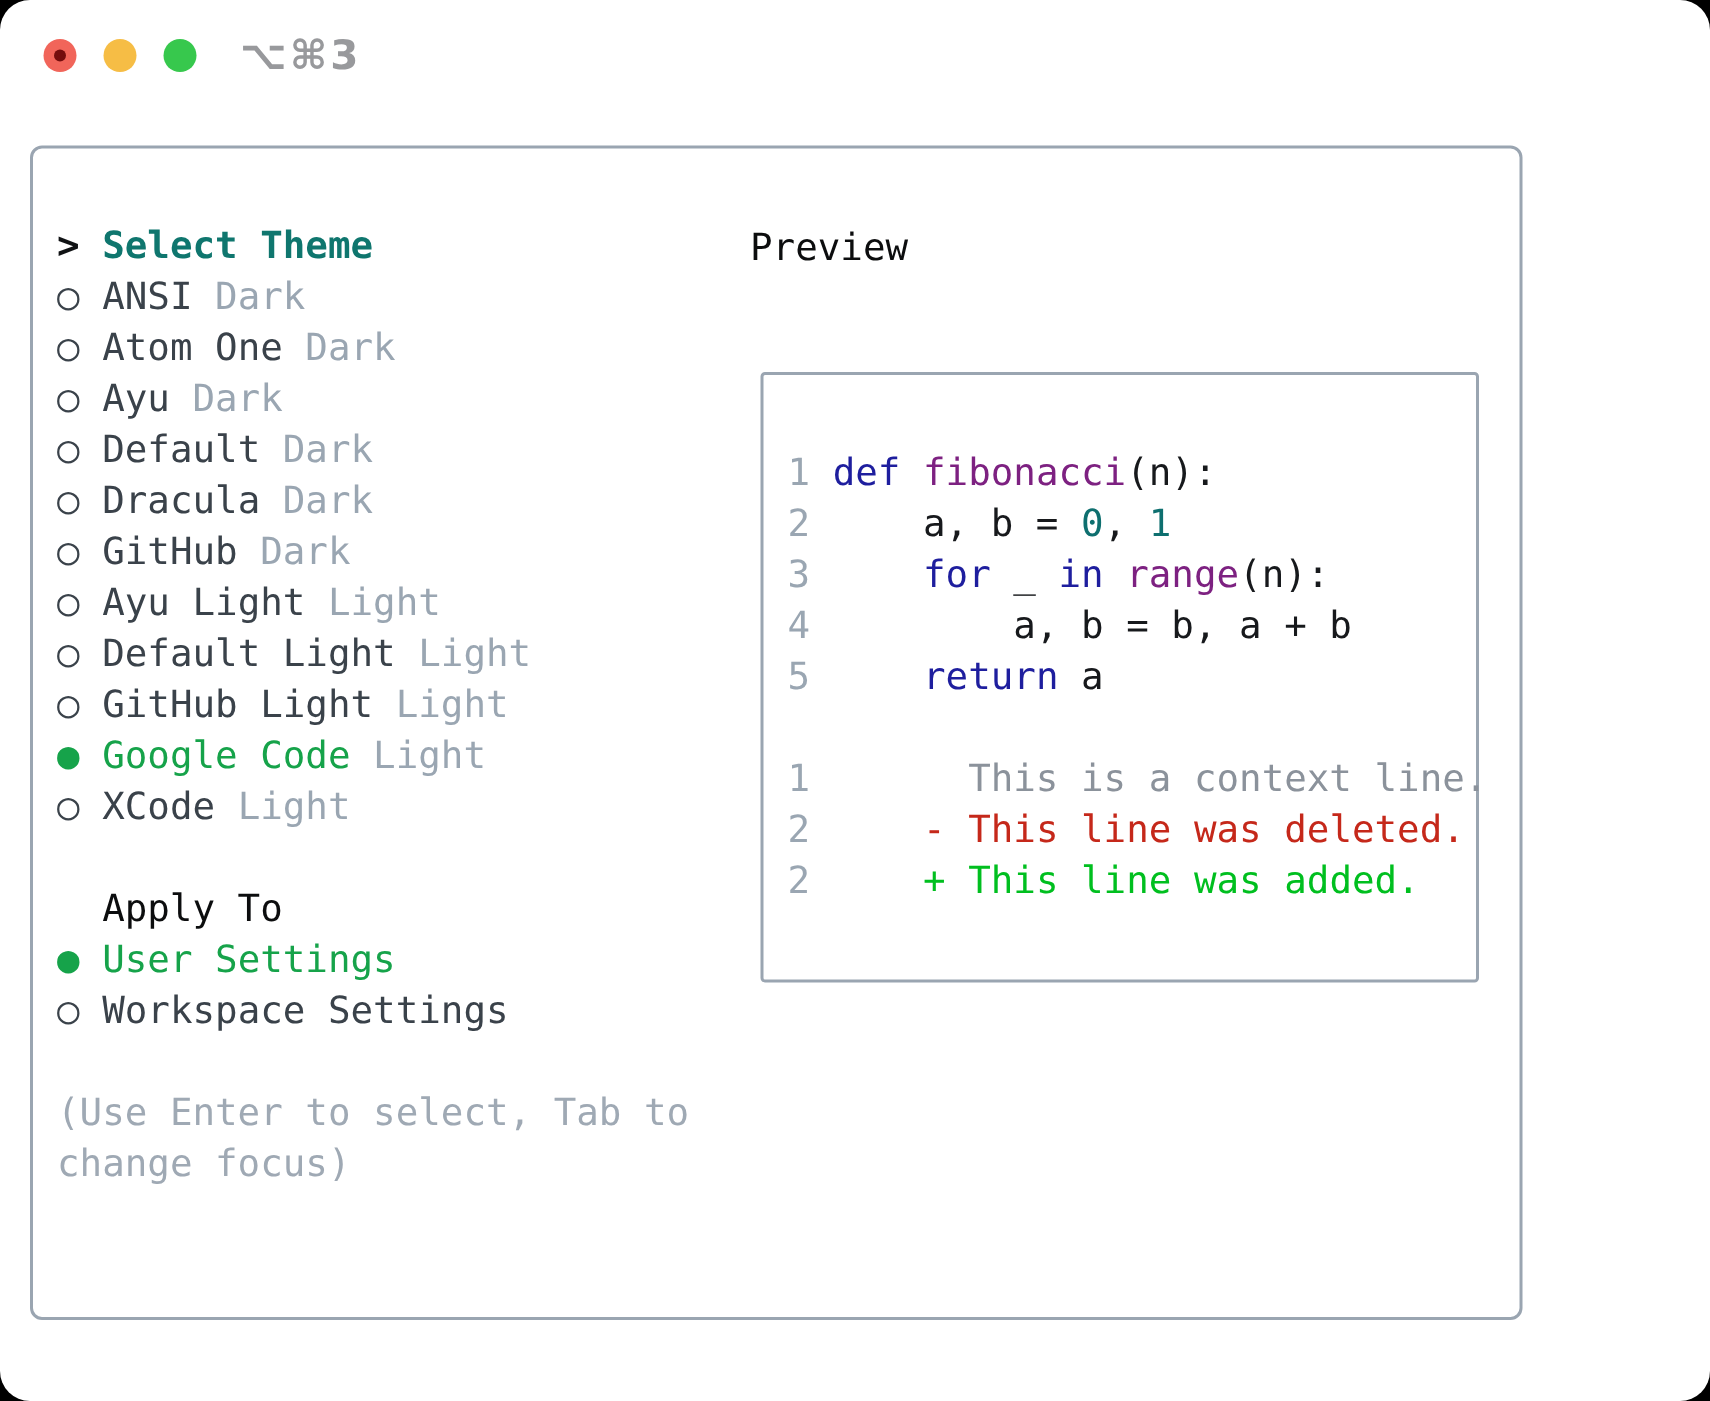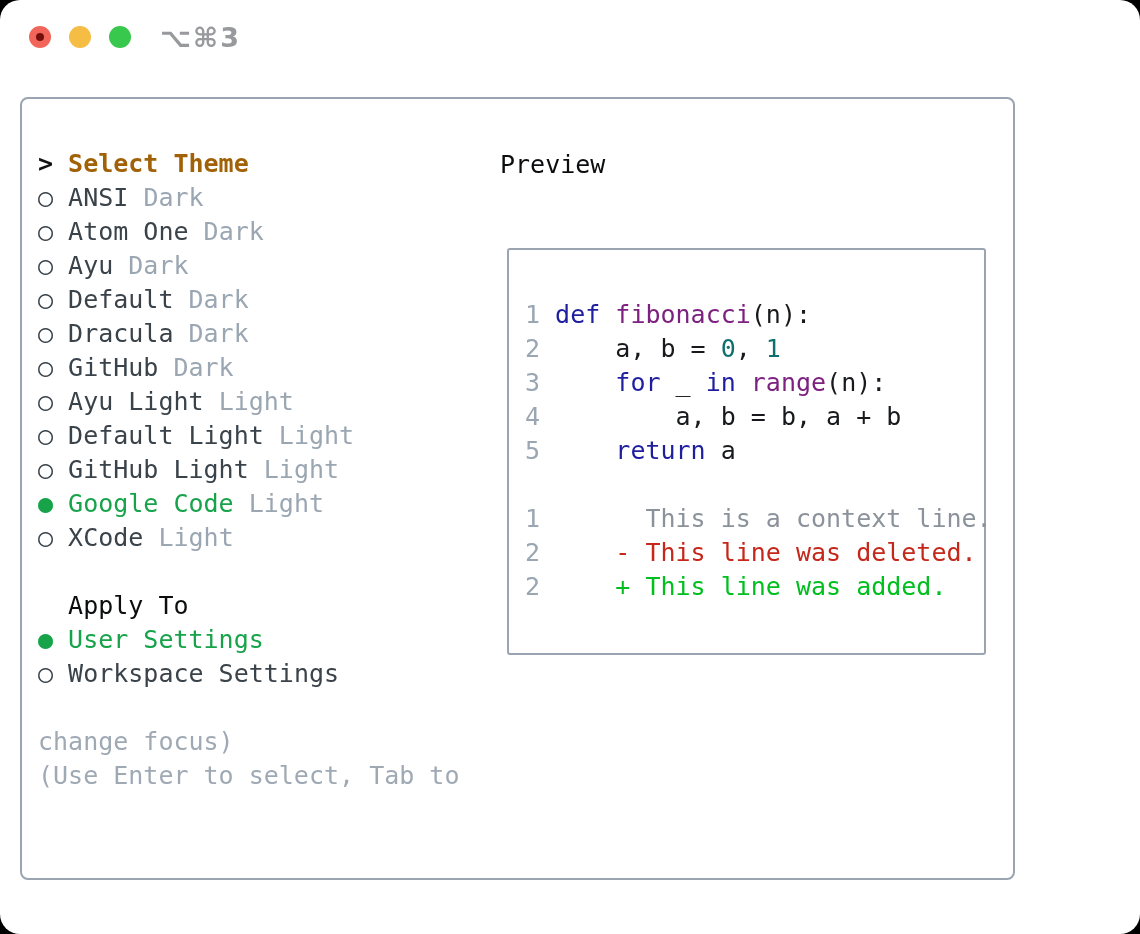--- a/index.html
+++ b/index.html
@@ -21,21 +21,21 @@
   }
   
   .panel{
     position:absolute;left:20px;top:97px;width:995px;height:783px;
     border:2px solid #9aa5b1;border-radius:8px;box-sizing:border-box;background:#fff;
   }
   .line{white-space:pre;height:34px;line-height:34px;font-size:25px;color:#3a424a;}
   
   .left-col{position:absolute;left:16px;top:48px;}
   .caret{color:#101214;font-weight:bold;margin-right:1ch;}
-  .sec-title{color:#a16207;font-weight:bold;}
+  .sec-title{color:#0f766e;font-weight:bold;}
   .radio{color:#3a424a;margin-right:1ch;}
   .theme-name{color:#3a424a;margin-right:1ch;}
   .tag{color:#9aa6b2;}
   .theme-row.selected .radio,
   .theme-row.selected .theme-name,
   .apply-row.selected .radio,
   .apply-row.selected .opt-label{color:#16a34a;}
   .apply-title{color:#0c0d0e;margin-left:2ch;}
   .opt-label{color:#3a424a;}
   .hint{color:#9fa9b4;}
@@ -92,22 +92,22 @@
       <div class="line theme-row"><span class="radio">○</span><span class="theme-name">XCode</span><span class="tag">Light</span></div>
 
       <div class="spacer"></div>
 
       <div class="line"><span class="apply-title">Apply To</span></div>
       <div class="line apply-row selected"><span class="radio">●</span><span class="opt-label">User Settings</span></div>
       <div class="line apply-row"><span class="radio">○</span><span class="opt-label">Workspace Settings</span></div>
 
       <div class="spacer"></div>
 
+      <div class="line hint">(Use Enter to select, Tab to</div>
       <div class="line hint">change focus)</div>
-      <div class="line hint">(Use Enter to select, Tab to</div>
     </div>
   </div>
 
   <div class="preview-label">Preview</div>
 
   <div class="preview-box">
     <div class="preview-inner">
       <div class="cl"><span class="num">1</span><span class="kw">def</span><span class="pl"> </span><span class="fn">fibonacci</span><span class="pl">(n):</span></div>
       <div class="cl"><span class="num">2</span><span class="pl">    a, b = </span><span class="lit">0</span><span class="pl">, </span><span class="lit">1</span></div>
       <div class="cl"><span class="num">3</span><span class="pl">    </span><span class="kw">for</span><span class="pl"> _ </span><span class="kw">in</span><span class="pl"> </span><span class="fn">range</span><span class="pl">(n):</span></div>

